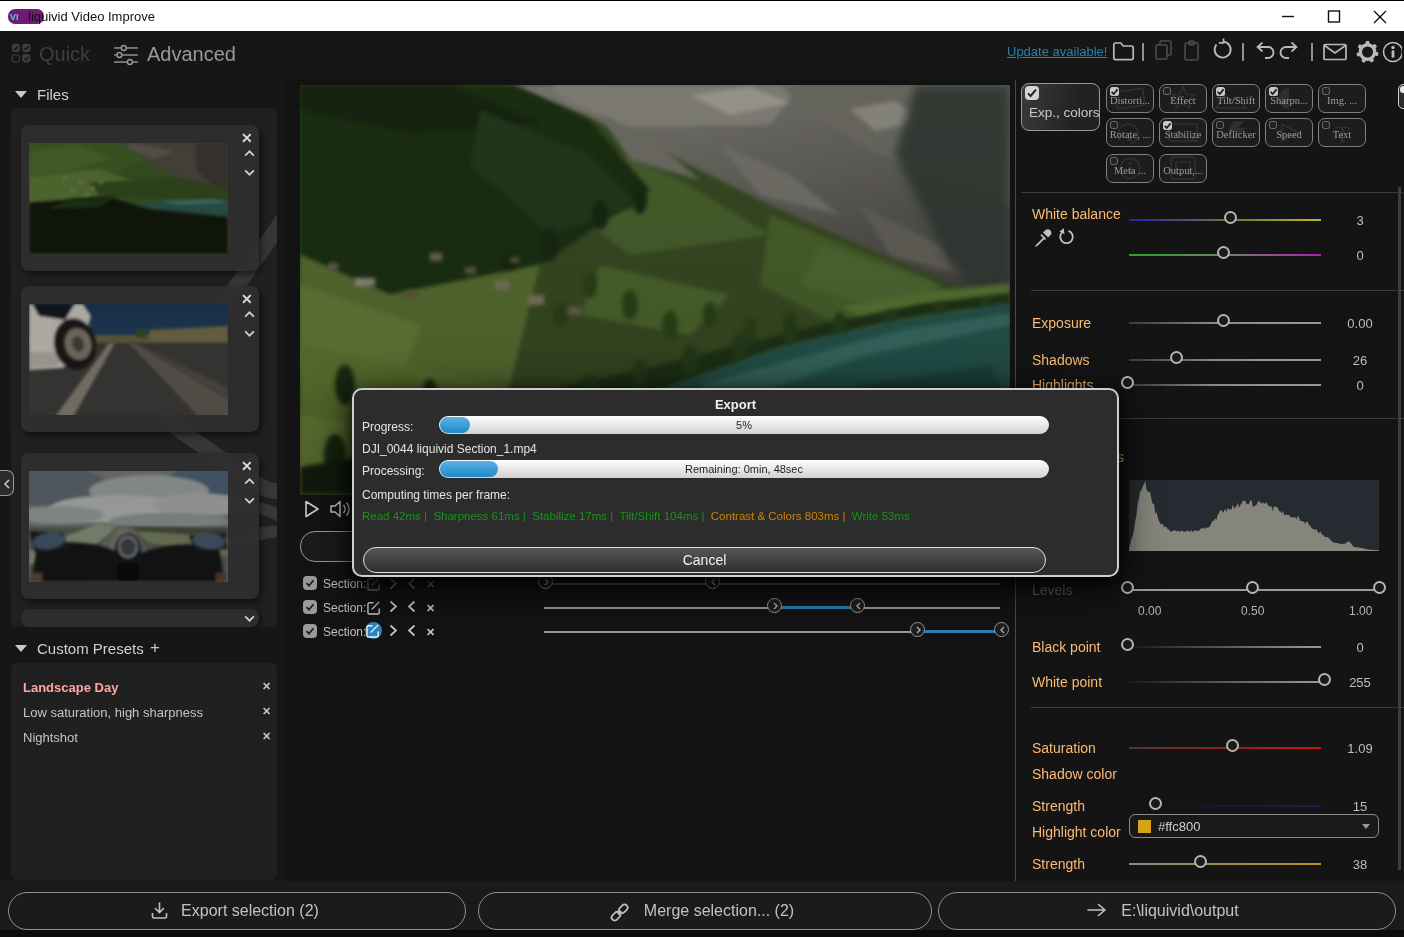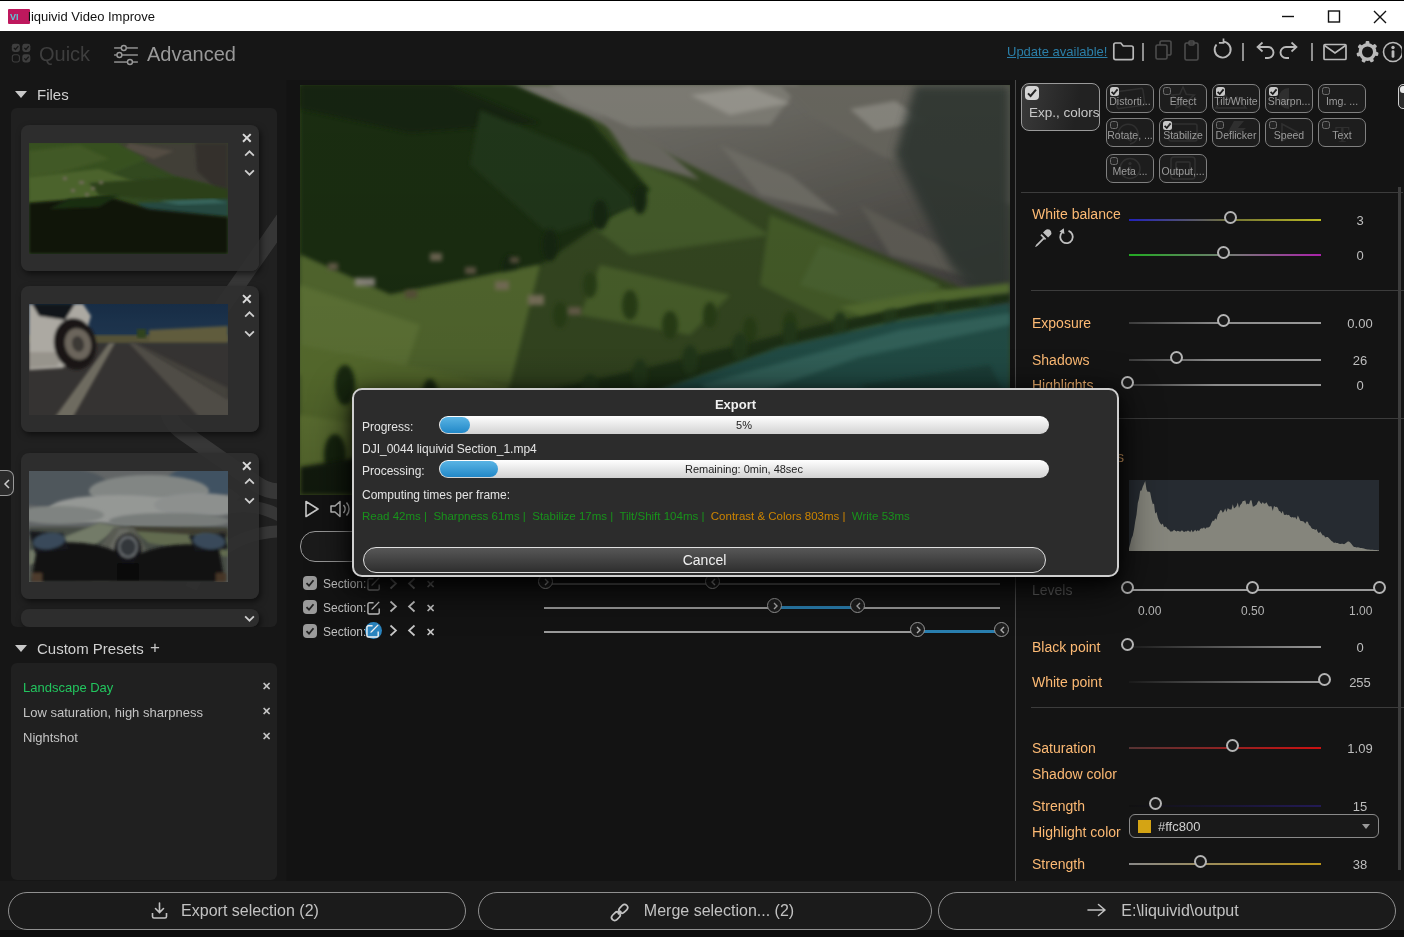--- a/index.html
+++ b/index.html
@@ -1,21 +1,21 @@
 <!DOCTYPE html>
 <html><head>
 <meta charset="utf-8">
 <style>
 * { margin:0; padding:0; box-sizing:border-box; }
 html,body { width:1404px; height:937px; overflow:hidden; background:#121212; font-family:"Liberation Sans", sans-serif; }
 #app { position:relative; width:1404px; height:937px; background:#141414; }
 
 
 #titlebar { position:absolute; left:0; top:0; width:1404px; height:31px; background:#ffffff; border-top:1px solid #000; }
-#appicon { position:absolute; left:8px; top:8px; width:22px; height:15px; border-radius:1px; background:#be185d; }
+#appicon { position:absolute; left:8px; top:8px; width:36px; height:15px; border-radius:7px; background:#701a75; }
 #appicon span { position:absolute; left:2px; top:2.5px; font-size:9px; font-weight:bold; color:#5ec8d8; }
 #apptitle { position:absolute; left:28px; top:8px; font-size:13px; color:#111; }
 .winbtn { position:absolute; top:0; width:46px; height:31px; color:#111; }
 
 
 #toolbar { position:absolute; left:0; top:31px; width:1404px; height:49px; background:#161616; }
 #quick { position:absolute; left:39px; top:12px; font-size:20px; color:#3e3e3e; }
 #advanced { position:absolute; left:147px; top:12px; font-size:20px; color:#999999; }
 #update { position:absolute; left:1007px; top:13px; font-size:13px; color:#2b7fa8; text-decoration:underline; }
 .tico { position:absolute; top:8px; }
@@ -47,21 +47,21 @@
 .rlabel2 { position:absolute; left:16px; top:1px; font-size:14px; color:#fdba74; }
 .rtrack { position:absolute; left:113px; top:8px; width:192px; height:2px; background:#787878; }
 .rknob { position:absolute; top:0px; width:13px; height:13px; border-radius:50%; border:2px solid #b4b4b4; background:#1a1a1a; }
 .rval2 { position:absolute; left:318px; width:52px; top:2px; font-size:13px; color:#bebebe; text-align:center; }
 .rsep { position:absolute; left:15px; width:382px; height:1px; background:#3c3c3c; }
 .stab { position:absolute; width:48px; height:29px; border:1px solid #808080; border-radius:7px; background:#1d1d1d; }
 .stab .cb { position:absolute; left:3px; top:2px; width:9px; height:9px; border-radius:2.5px; }
 .stab .cb svg { display:block; position:absolute; left:0; top:0; }
 .cbon { background:#c8c8c8; }
 .cboff { background:#232323; border:1px solid #6e6e6e; width:8px !important; height:8px !important; }
-.stab .lbl { position:absolute; left:0; right:0; top:10px; text-align:center; font-size:10.5px; color:#9b9b9b; }
+.stab .lbl { position:absolute; left:0; right:0; top:10px; text-align:center; font-size:10.5px; color:#9b9b9b;font-family:Liberation Serif, serif; }
 .ddbox { position:absolute; left:113px; width:250px; height:24px; border:1px solid #8a8a8a; border-radius:6px; background:#191919; }
 .ddbox .sw { position:absolute; left:8px; top:5px; width:13px; height:13px; }
 .ddbox .tx { position:absolute; left:28px; top:4px; font-size:13px; color:#d0d0d0; }
 .ddbox .ch { position:absolute; right:8px; top:9px; width:0; height:0; border-left:4px solid transparent; border-right:4px solid transparent; border-top:5px solid #999; }
 
 
 .secrow { position:absolute; left:0; width:727px; height:20px; }
 .seccb { position:absolute; left:16px; top:2px; width:14px; height:14px; border-radius:4px; background:#9a9a9a; }
 .seccb svg { position:absolute; left:1px; top:1px; }
 .seclab { position:absolute; left:36px; top:3px; font-size:12px; color:#c0c0c0; }
@@ -337,21 +337,21 @@
       </div>
     </div>
     <div style="position:absolute;left:0px;top:390px;width:14px;height:26px;background:#2b2b2b;border:1px solid #999;border-left:none;border-radius:0 7px 7px 0;"></div>
     <svg style="position:absolute;left:3px;top:399px;" width="8" height="10" viewBox="0 0 8 10">
         <path d="M6 1 L2 5 L6 9" stroke="#ccc" stroke-width="1.5" fill="none"></path>
       </svg>
     <div style="position:absolute;left:15px;top:565px;width:0;height:0;border-left:6px solid transparent;border-right:6px solid transparent;border-top:7px solid #c8c8c8;"></div>
     <div style="position:absolute;left:37px;top:560px;font-size:15px;color:#d0d0d0;">Custom Presets</div>
     <div style="position:absolute;left:150px;top:558px;font-size:17px;color:#c8c8c8;">+</div>
     <div id="presetbox">
-      <div style="position:absolute;left:12px;top:17px;font-size:13px;color:#22c55e;">Landscape Day</div>
+      <div style="position:absolute;left:12px;top:17px;font-size:13px;color:#fca5a5;font-weight:bold;">Landscape Day</div>
       <div style="position:absolute;left:12px;top:42px;font-size:13px;color:#c4c4c4;">Low saturation, high sharpness</div>
       <div style="position:absolute;left:12px;top:67px;font-size:13px;color:#c4c4c4;">Nightshot</div>
       <div style="position:absolute;left:251px;top:17px;font-size:11px;font-weight:bold;color:#c4c4c4;">✕</div>
       <div style="position:absolute;left:251px;top:42px;font-size:11px;font-weight:bold;color:#c4c4c4;">✕</div>
       <div style="position:absolute;left:251px;top:67px;font-size:11px;font-weight:bold;color:#c4c4c4;">✕</div>
     </div>
   </div>
   <div id="centerpanel">
     <svg id="preview" width="710" height="410" viewBox="0 0 710 410" preserveAspectRatio="none">
       <defs>
@@ -585,21 +585,21 @@
       <div class="stab" style="left:143px;top:4px;">
         <div class="cb cboff"></div>
         <div class="lbl">Effect</div>
       </div>
       <div class="stab" style="left:196px;top:4px;">
         <div class="cb cbon">
           <svg width="9" height="9" viewBox="0 0 10 10">
             <path d="M1.8 5.4 L4.2 7.8 L8.4 2.6" stroke="#1a1a1a" stroke-width="2" fill="none"></path>
           </svg>
         </div>
-        <div class="lbl">Tilt/White</div>
+        <div class="lbl">Tilt/Shift</div>
       </div>
       <div class="stab" style="left:249px;top:4px;">
         <div class="cb cbon">
           <svg width="9" height="9" viewBox="0 0 10 10">
             <path d="M1.8 5.4 L4.2 7.8 L8.4 2.6" stroke="#1a1a1a" stroke-width="2" fill="none"></path>
           </svg>
         </div>
         <div class="lbl">Sharpn...</div>
       </div>
       <div class="stab" style="left:302px;top:4px;">

